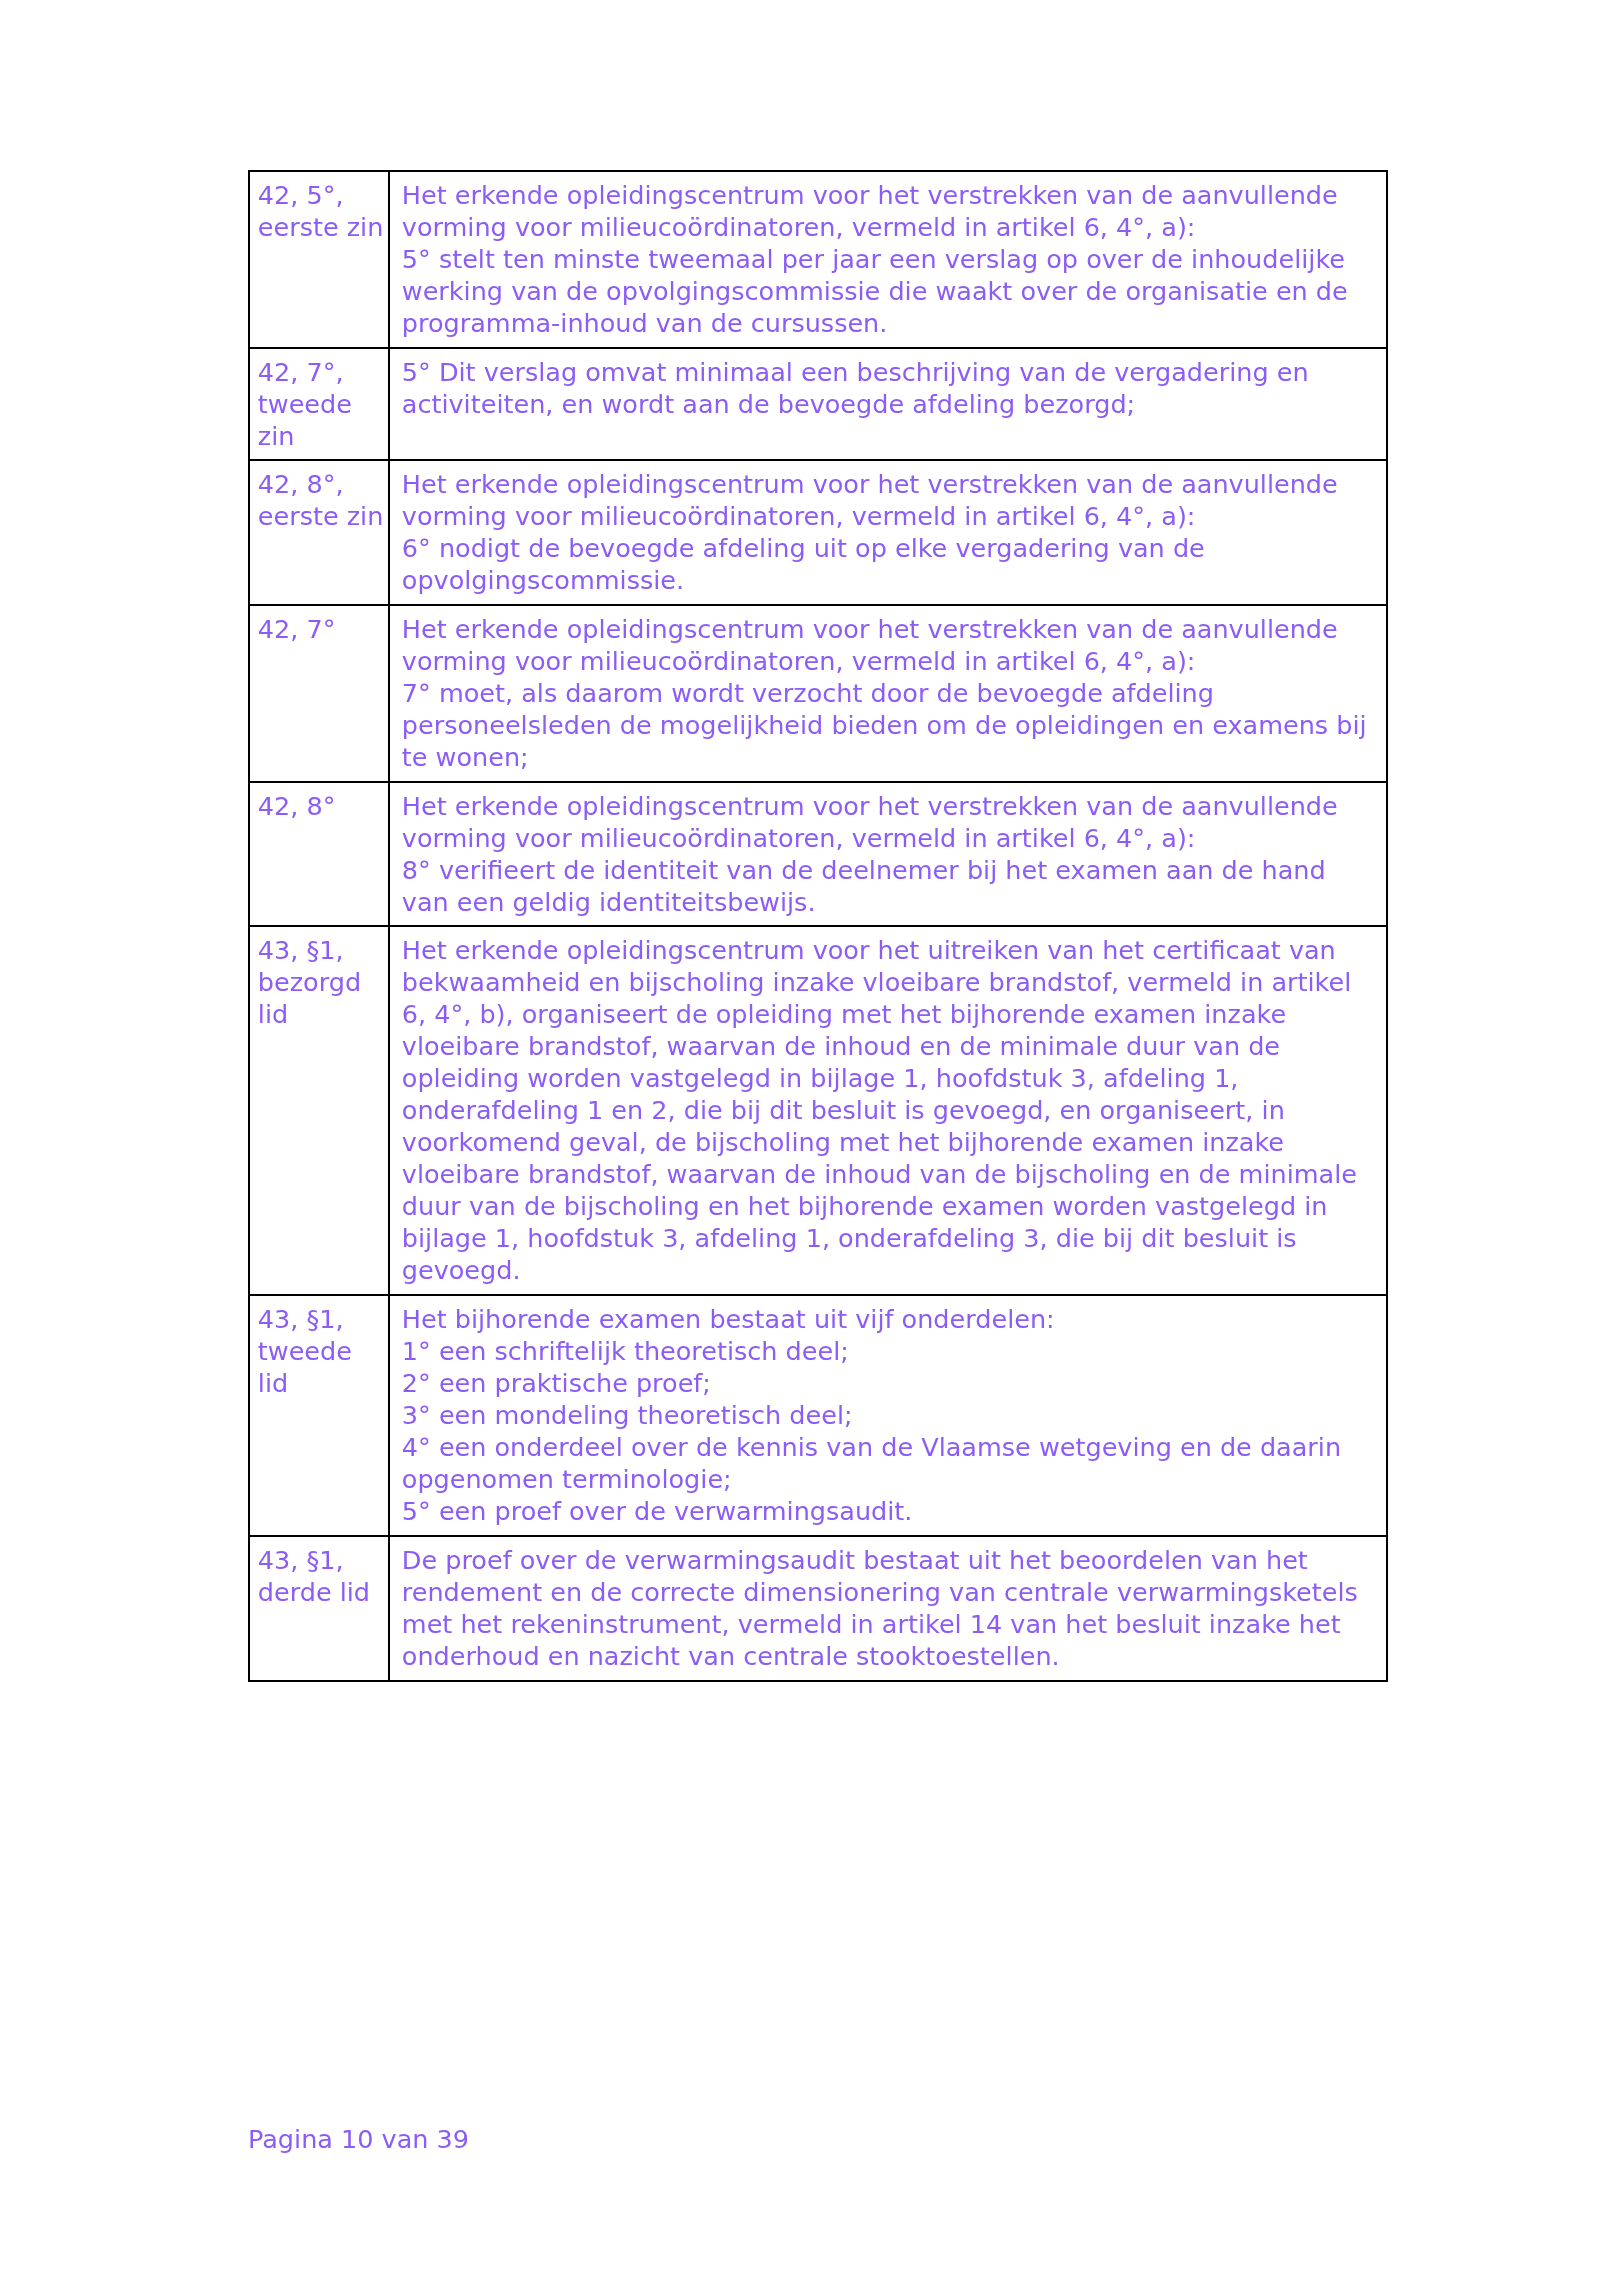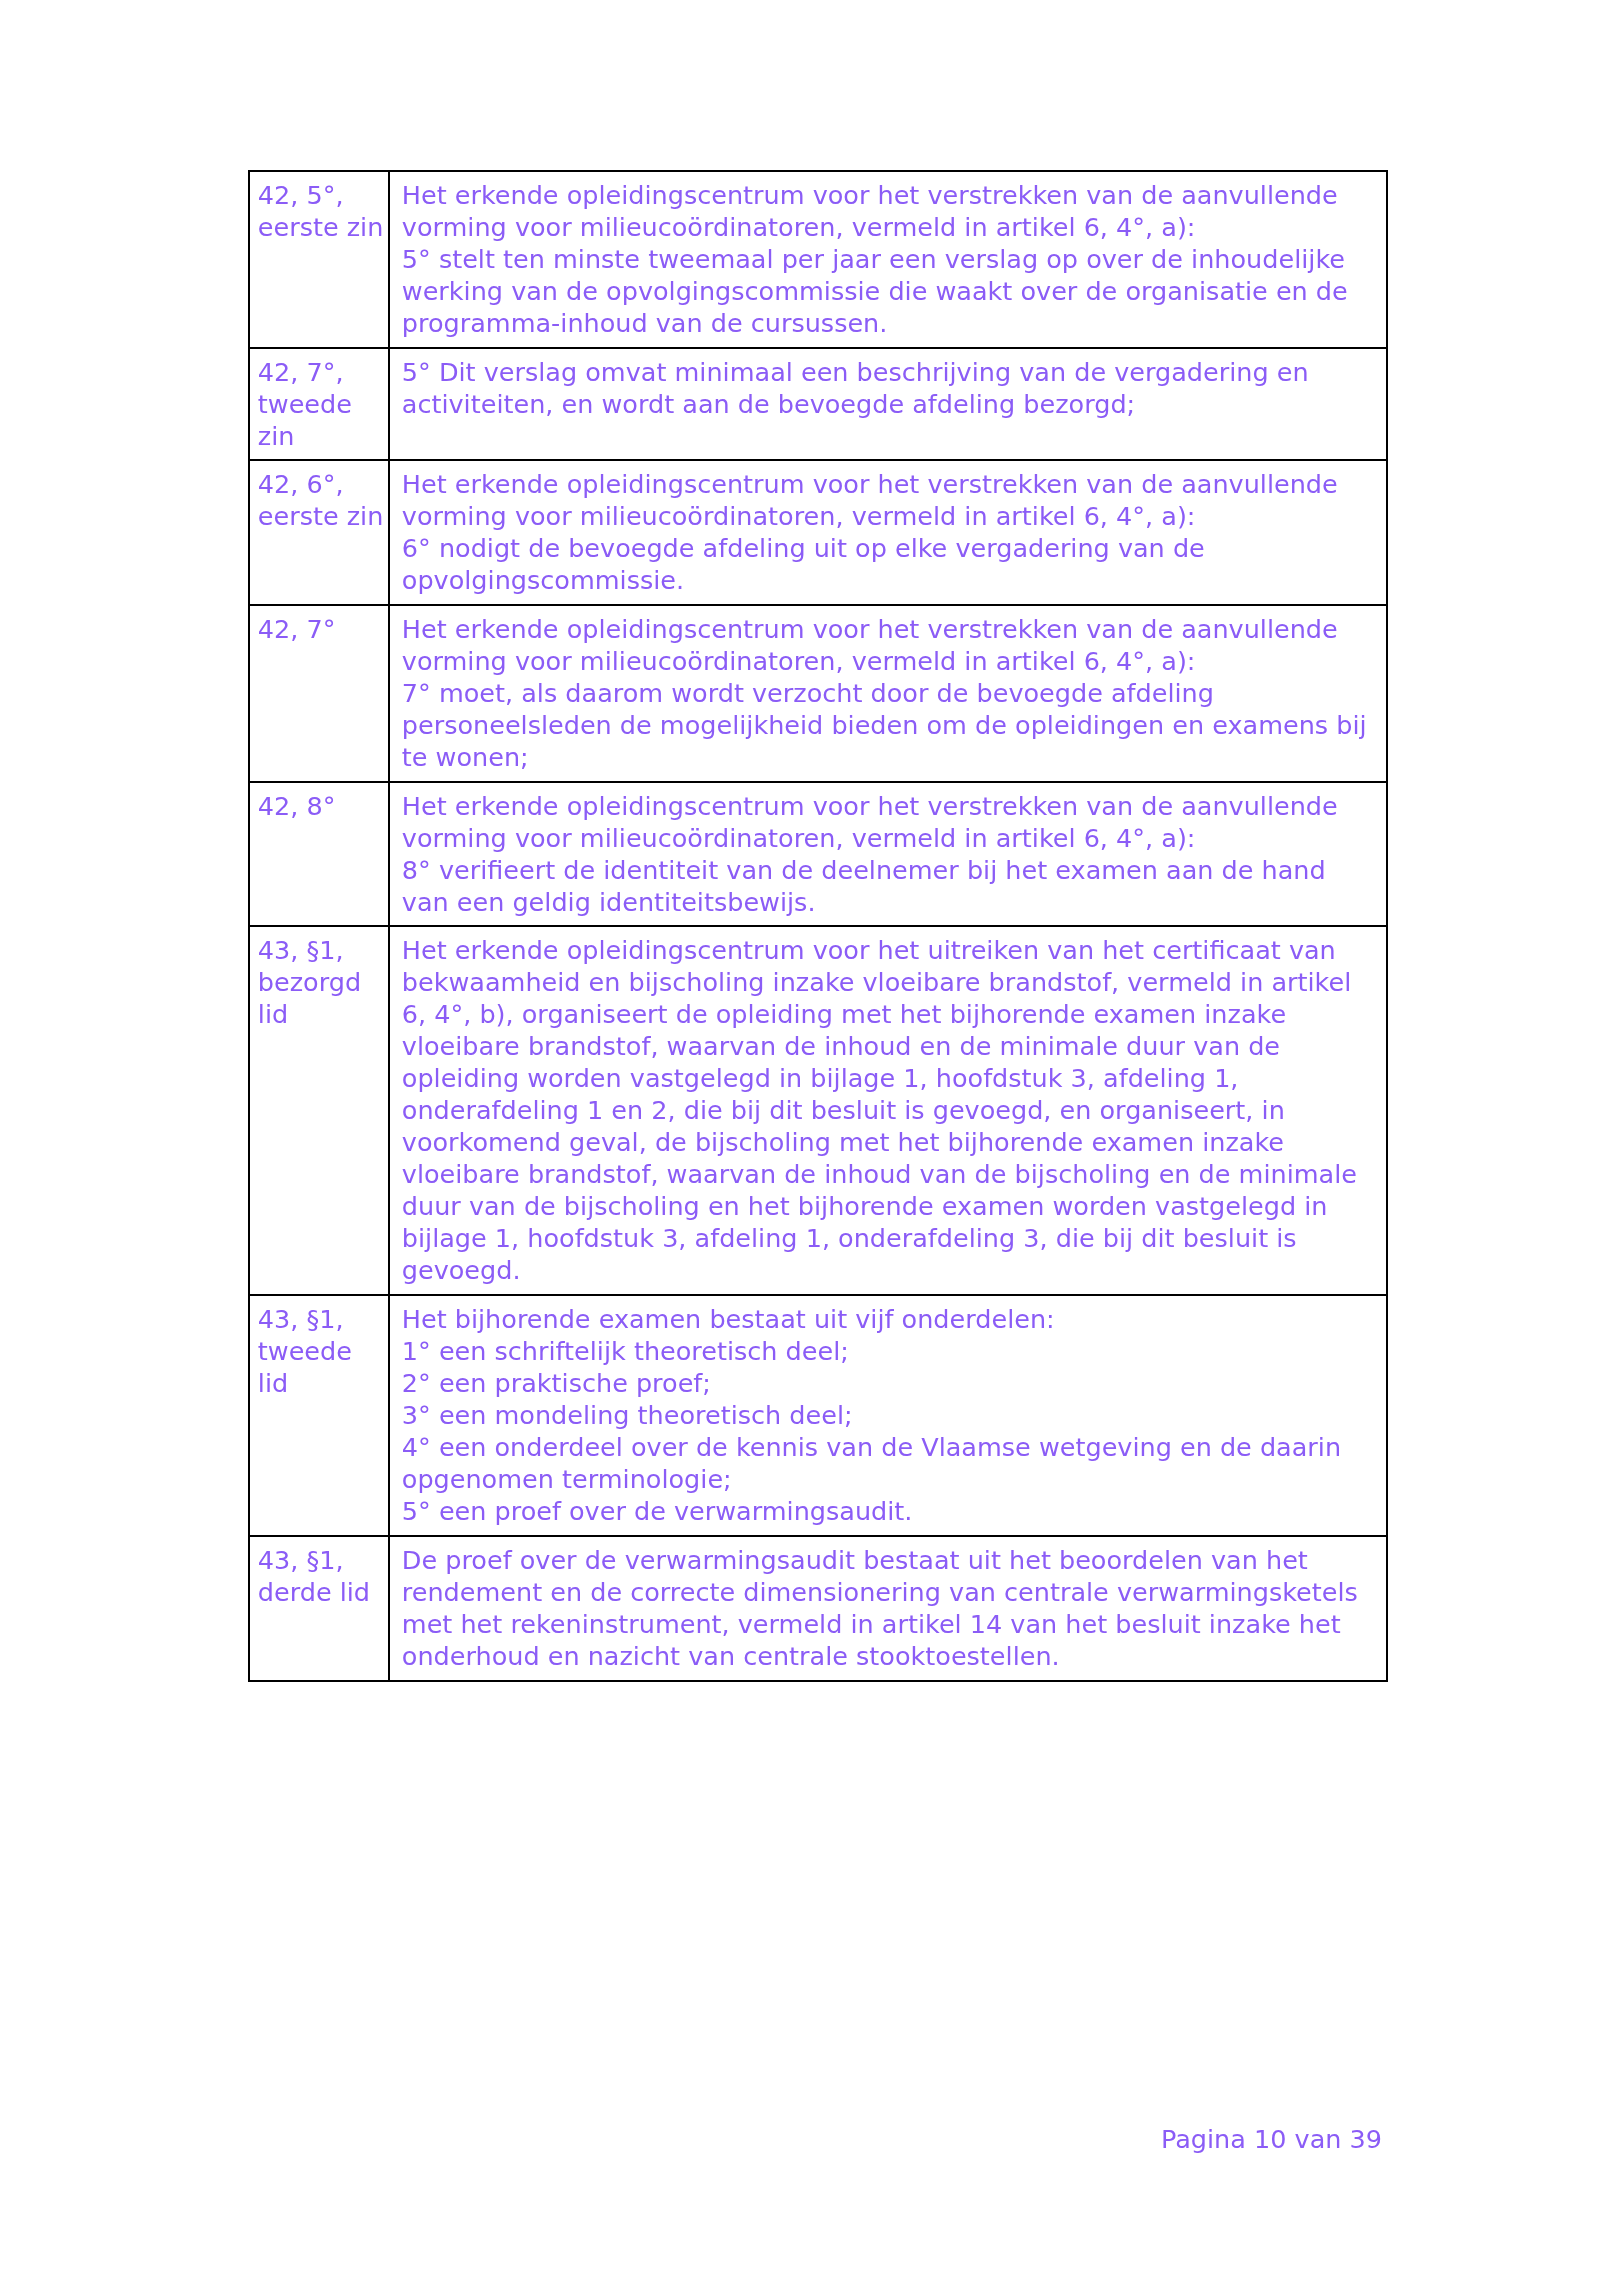--- a/index.html
+++ b/index.html
@@ -40,21 +40,21 @@
   }
   td.txt {
     padding: 6.9px 7.8px 7.8px 11.8px;
     border-left-width: 2px;
   }
   .footer {
     position: absolute;
     top: 2123px;
     left: 248px;
     width: 1134px;
-    text-align: right;
+    text-align: left;
     font-size: 25.5px;
     line-height: 32px;
   }
 </style>
 </head>
 <body>
 
 <div class="page">
 
   <table class="legal">
@@ -66,21 +66,21 @@
       <tr>
         <td class="ref">42, 5°, eerste zin</td>
         <td class="txt">Het erkende opleidingscentrum voor het verstrekken van de aanvullende vorming voor milieucoördinatoren, vermeld in artikel 6, 4°, a):
 5° stelt ten minste tweemaal per jaar een verslag op over de inhoudelijke werking van de opvolgingscommissie die waakt over de organisatie en de programma-inhoud van de cursussen.</td>
       </tr>
       <tr>
         <td class="ref">42, 7°, tweede zin</td>
         <td class="txt">5° Dit verslag omvat minimaal een beschrijving van de vergadering en activiteiten, en wordt aan de bevoegde afdeling bezorgd;</td>
       </tr>
       <tr>
-        <td class="ref">42, 6°, eerste zin</td>
+        <td class="ref">42, 8°, eerste zin</td>
         <td class="txt">Het erkende opleidingscentrum voor het verstrekken van de aanvullende vorming voor milieucoördinatoren, vermeld in artikel 6, 4°, a):
 6° nodigt de bevoegde afdeling uit op elke vergadering van de opvolgingscommissie.</td>
       </tr>
       <tr>
         <td class="ref">42, 7°</td>
         <td class="txt">Het erkende opleidingscentrum voor het verstrekken van de aanvullende vorming voor milieucoördinatoren, vermeld in artikel 6, 4°, a):
 7° moet, als daarom wordt verzocht door de bevoegde afdeling personeelsleden de mogelijkheid bieden om de opleidingen en examens bij te wonen;</td>
       </tr>
       <tr>
         <td class="ref">42, 8°</td>

